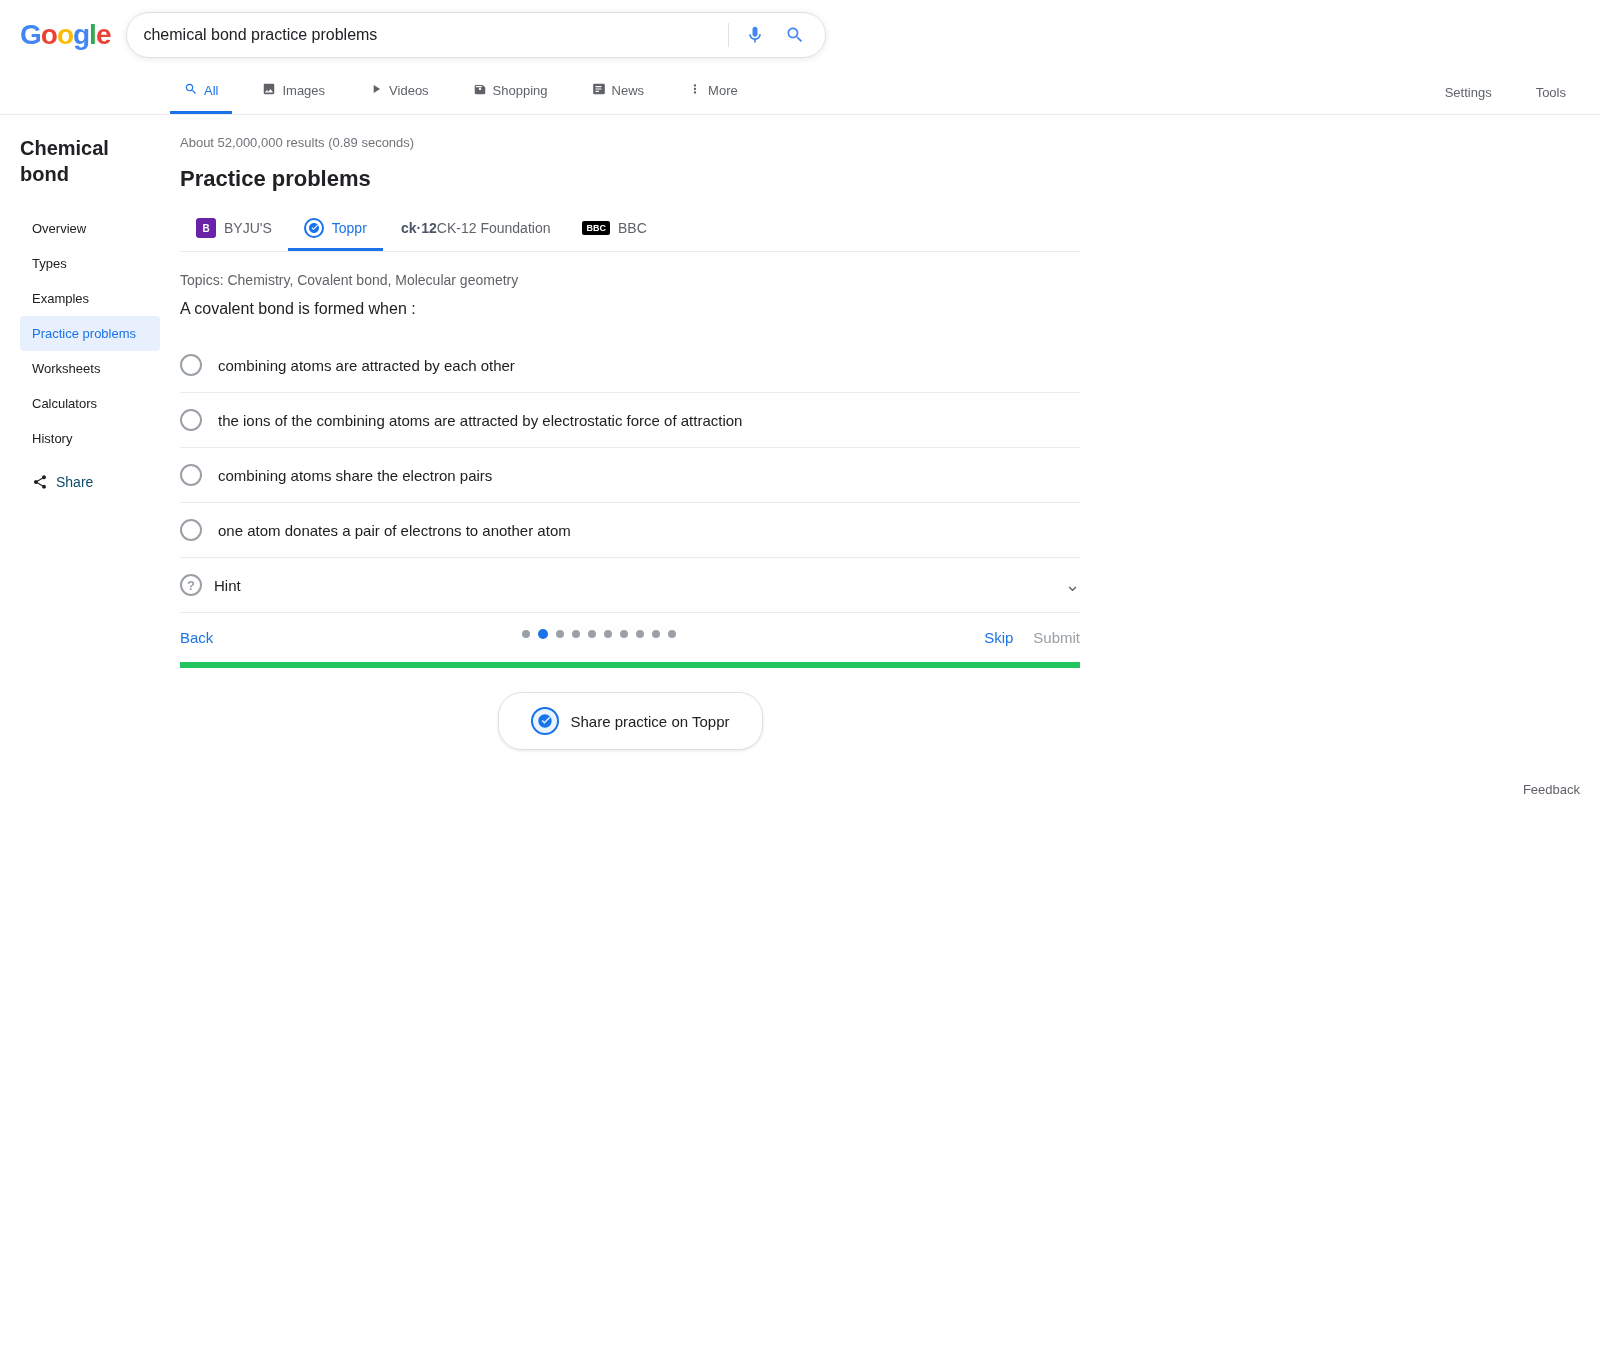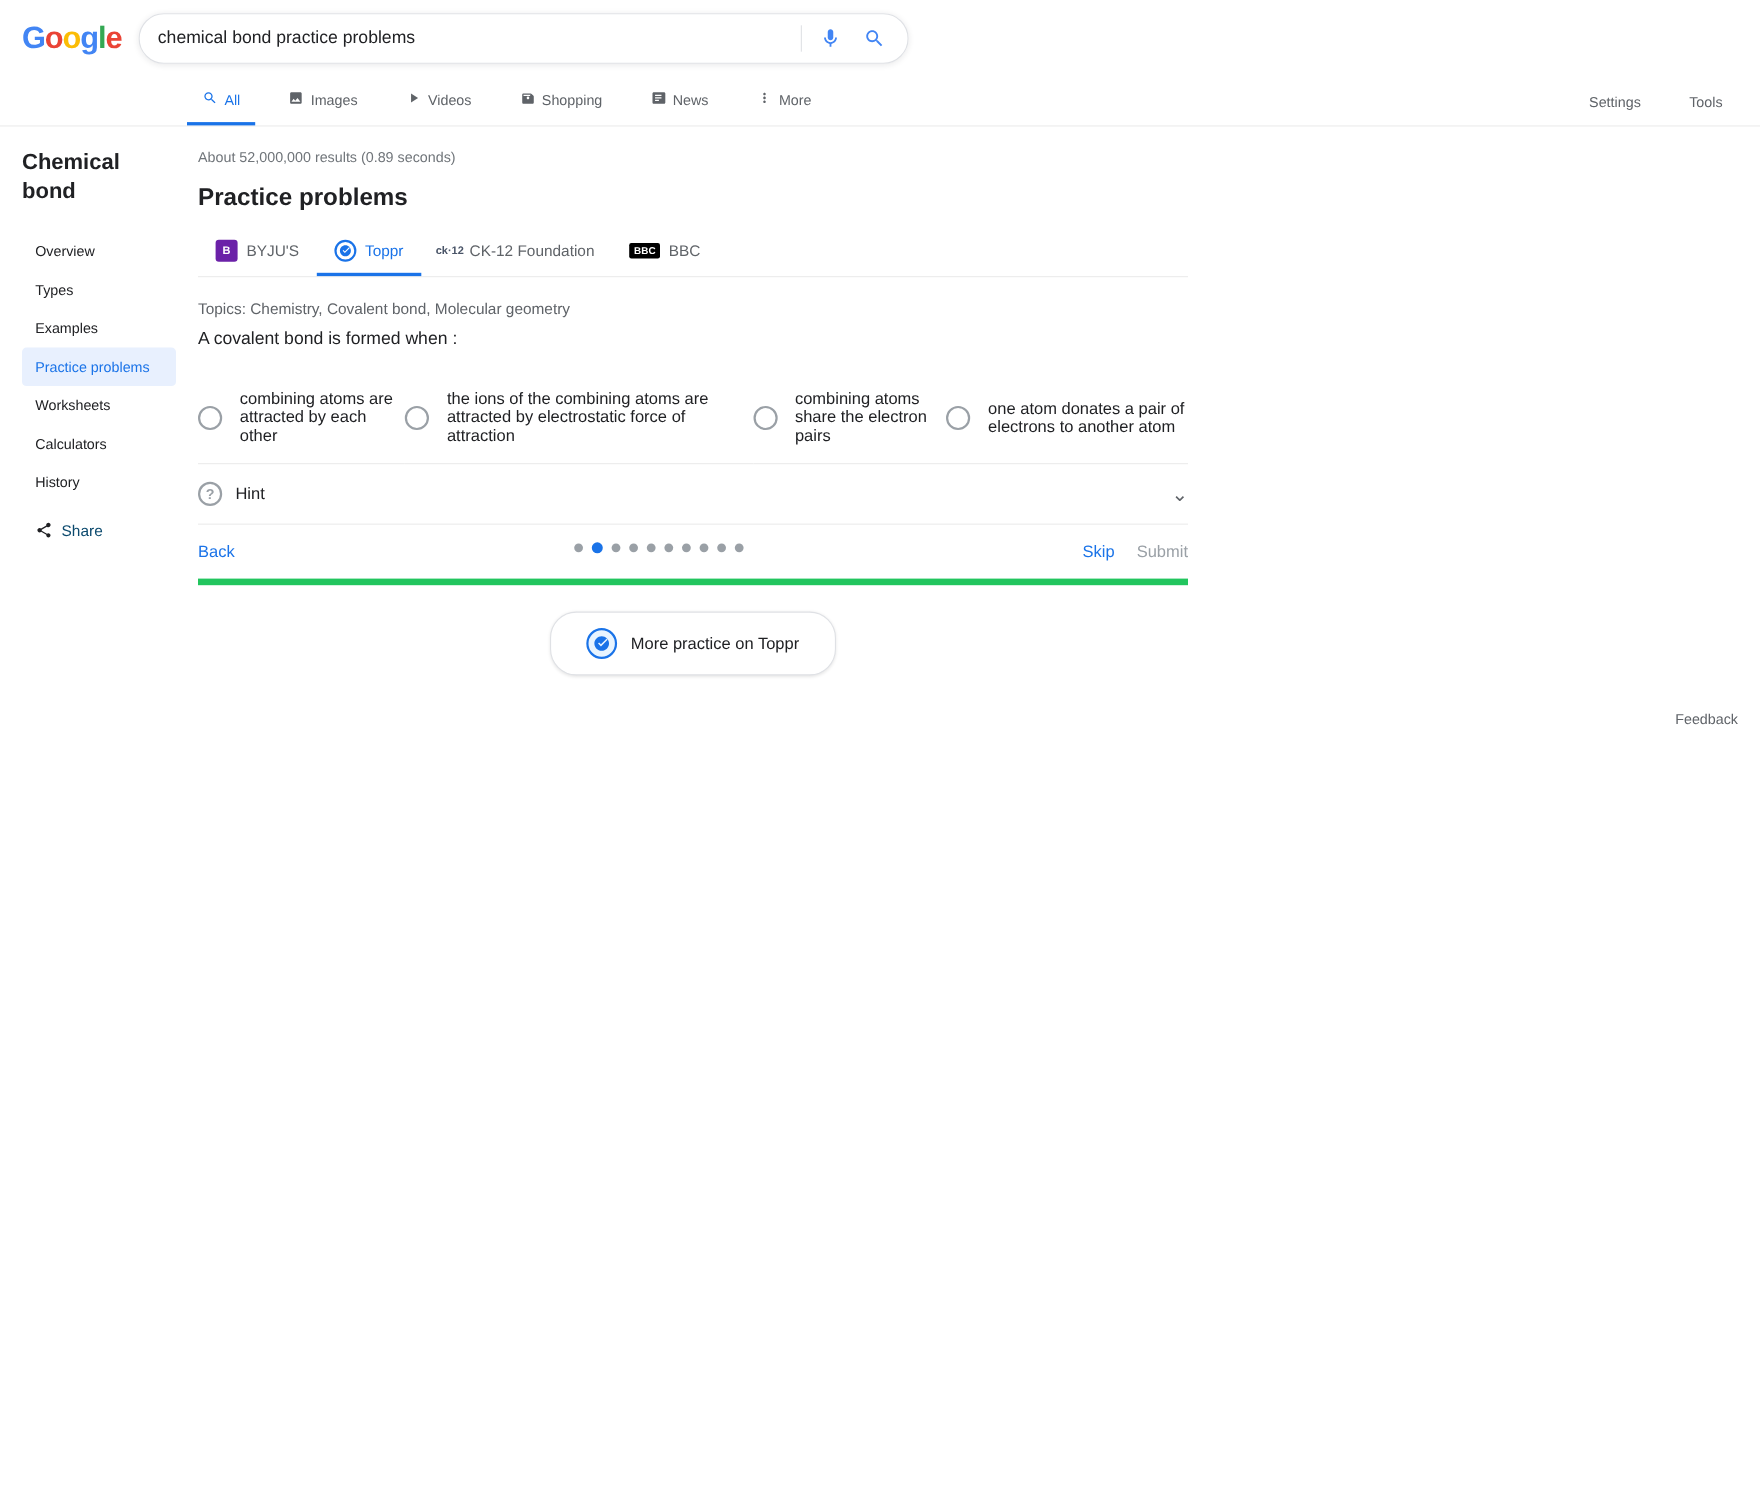--- a/index.html
+++ b/index.html
@@ -225,20 +225,21 @@
     
     .question-text {
       font-size: 16px;
       color: #202124;
       margin-bottom: 20px;
     }
 
     
     .options-list {
       display: flex;
+      flex-direction: column;
       gap: 0;
       margin-bottom: 0;
     }
     .option-item {
       display: flex;
       align-items: center;
       gap: 16px;
       padding: 16px 0;
       border-bottom: 1px solid #ebebeb;
       cursor: pointer;
@@ -498,21 +499,21 @@
       </div>
       <div class="source-tab active">
         <span class="toppr-icon">
           <svg width="12" height="12" viewBox="0 0 24 24" fill="#1a73e8">
               <path d="M12 2C6.48 2 2 6.48 2 12s4.48 10 10 10 10-4.48 10-10S17.52 2 12 2zm-1 14l-4-4 1.41-1.41L11 13.17l7.59-7.59L20 7l-9 9z"></path>
             </svg>
         </span>
         <span>Toppr</span>
       </div>
       <div class="source-tab">
-        <span class="source-icon ck12-icon" style="font-size:10px;">ck·12</span>
+        <span class="source-icon ck12-icon" style="font-size:14px;margin-left:10px;">ck·12</span>
         <span>CK-12 Foundation</span>
       </div>
       <div class="source-tab">
         <span class="bbc-icon">BBC</span>
         <span>BBC</span>
       </div>
     </div>
 
     <div class="topics-text">Topics: Chemistry, Covalent bond, Molecular geometry</div>
     <div class="question-text">A covalent bond is formed when :</div>
@@ -562,21 +563,21 @@
       <span class="nav-submit">Submit</span>
     </div>
 
     <div class="more-practice-container">
       <button class="more-practice-btn">
         <div class="toppr-btn-icon">
           <svg width="16" height="16" viewBox="0 0 24 24" fill="#1a73e8">
               <path d="M12 2C6.48 2 2 6.48 2 12s4.48 10 10 10 10-4.48 10-10S17.52 2 12 2zm-1 14l-4-4 1.41-1.41L11 13.17l7.59-7.59L20 7l-9 9z"></path>
             </svg>
         </div>
-        <span>More practice on Toppr</span>
+        <span>Share practice on Toppr</span>
       </button>
     </div>
   </div>
 </div>
 
 <div class="feedback-area">
   <span>Feedback</span>
 </div>
 
 </body></html>

